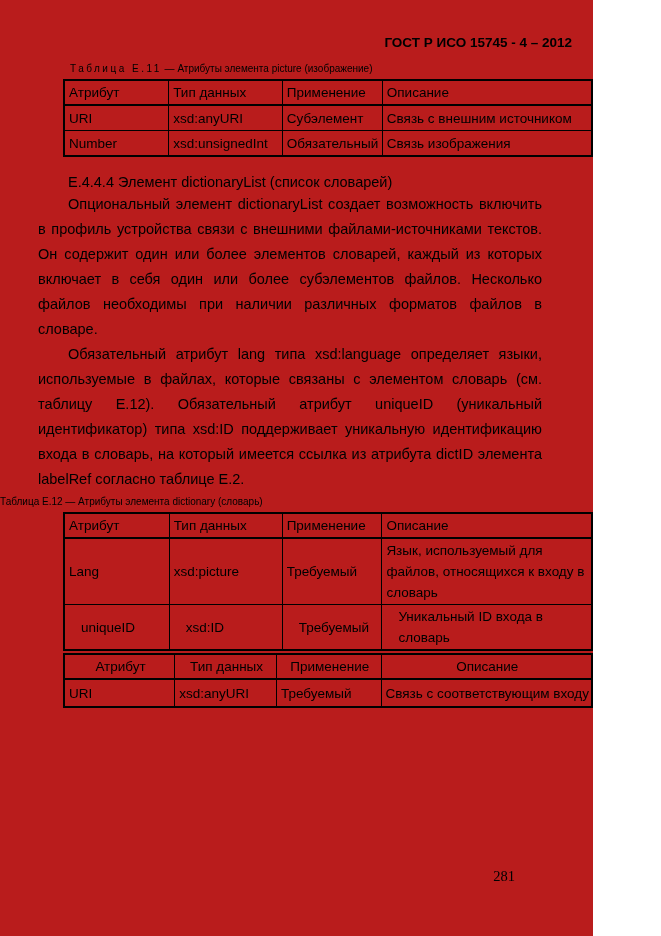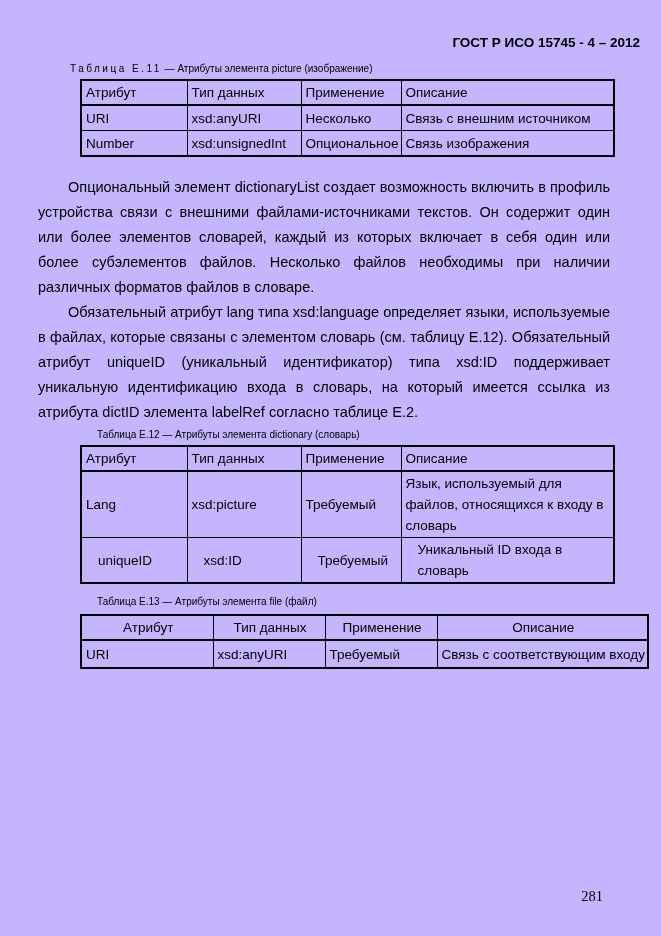--- a/index.html
+++ b/index.html
@@ -1,82 +1,81 @@
 <!DOCTYPE html>
 <html><head>
 <meta charset="utf-8">
 <style>
   html, body { margin:0; padding:0; background:#ffffff; }
   .page {
     position:relative;
-    width:661px; height:936px;
-    background:#c4b5fd;
+    width:593px; height:936px;
+    background:#b91c1c;
     color:#000;
     font-family:"Liberation Sans", sans-serif;
     overflow:hidden;
   }
   .doc-header {
     padding-top:34px;
     margin-right:21px;
     text-align:right;
     font-weight:bold;
     font-size:13.5px;
     line-height:18px;
   }
   p.body {
     margin:0 51px 0 38px;
     font-size:14.5px;
     line-height:25px;
     text-align:justify;
     text-indent:30px;
   }
   p.para1 { margin-top:6px; }
-  p.para2 { margin-top:18px; }
+  p.para2 { margin-top:0; }
   p.para4 { margin-top:14px; }
   .heading {
     margin:15px 51px 0 38px;
     text-indent:30px;
     font-size:14.5px;
     line-height:20px;
   }
   .caption { font-size:10px; line-height:20px; }
   .caption-e11 { margin:7px 0 0 70px; }
   .caption-e11 .spaced { letter-spacing:2.5px; }
-  .caption-std { margin-left:97px; }
+  .caption-std { }
   .caption-e12 { margin-top:0; }
   .caption-e13 { margin-top:8px; }
 
   table.tbl {
     border-collapse:collapse;
     table-layout:fixed;
-    margin-left:80px;
+    margin-left:63px;
     font-size:13.5px;
     border:2px solid #000;
   }
   table.tbl th, table.tbl td {
     border:1px solid #000;
     padding:1px 2px 1px 4px;
     font-weight:normal;
     text-align:left;
     vertical-align:middle;
     line-height:21px;
     overflow:hidden;
   }
   table.tbl thead th { border-bottom:2px solid #000; height:20px; }
   .tbl-e11 td, .tbl-e12 td.h1 { height:22px;padding-left:16px; }
   .tbl-e12 { margin-top:0; }
   .tbl-e13 { margin-left:60px; margin-top:2px; }
   .tbl-e13 thead th { text-align:center; }
   .tbl-e13 td { height:24px; white-space:nowrap; }
   .page-number {
     position:absolute;
-    top:868px; right:58px;
+    top:868px; right:78px;
     font-family:"Liberation Serif", serif;
     font-size:14.5px;
-    margin-top:20px;
   }
 </style>
 </head>
 <body>
 
 <div class="page">
 
   <div class="doc-header">ГОСТ Р ИСО 15745 - 4 – 2012</div>
 
 
@@ -94,32 +93,33 @@
         <th>Атрибут</th>
         <th>Тип данных</th>
         <th>Применение</th>
         <th>Описание</th>
       </tr>
     </thead>
     <tbody>
       <tr>
         <td>URI</td>
         <td>xsd:anyURI</td>
-        <td>Несколько</td>
+        <td>Субэлемент</td>
         <td>Связь с внешним источником</td>
       </tr>
       <tr>
         <td>Number</td>
         <td>xsd:unsignedInt</td>
-        <td>Опциональное</td>
+        <td>Обязательный</td>
         <td>Связь изображения</td>
       </tr>
     </tbody>
   </table>
 
+  <p class="heading">Е.4.4.4  Элемент dictionaryList (список словарей)</p>
 
   <p class="body para2">Опциональный элемент dictionaryList создает возможность включить в профиль устройства связи с внешними файлами-источниками текстов. Он содержит один или более элементов словарей, каждый из которых включает в себя один или более субэлементов файлов. Несколько файлов необходимы при наличии различных форматов файлов в словаре.</p>
 
   <p class="body">Обязательный атрибут lang типа xsd:language определяет языки, используемые в файлах, которые связаны с элементом словарь (см. таблицу Е.12). Обязательный атрибут uniqueID (уникальный идентификатор) типа xsd:ID поддерживает уникальную идентификацию входа в словарь, на который имеется ссылка из атрибута dictID элемента labelRef согласно таблице Е.2.</p>
 
   <div class="caption caption-std caption-e12">Таблица Е.12 — Атрибуты элемента dictionary (словарь)</div>
 
   <table class="tbl tbl-e12">
     <colgroup>
       <col style="width:106px">
@@ -145,21 +145,20 @@
       <tr>
         <td class="h1">uniqueID</td>
         <td class="h1">xsd:ID</td>
         <td class="h1">Требуемый</td>
         <td class="h1">Уникальный ID входа в словарь</td>
       </tr>
     </tbody>
   </table>
 
 
-  <div class="caption caption-std caption-e13">Таблица Е.13 — Атрибуты элемента file (файл)</div>
 
   <table class="tbl tbl-e13">
     <colgroup>
       <col style="width:132px">
         <col style="width:112px">
         <col style="width:112px">
         <col style="width:199px">
     </colgroup>
     <thead>
       <tr>

